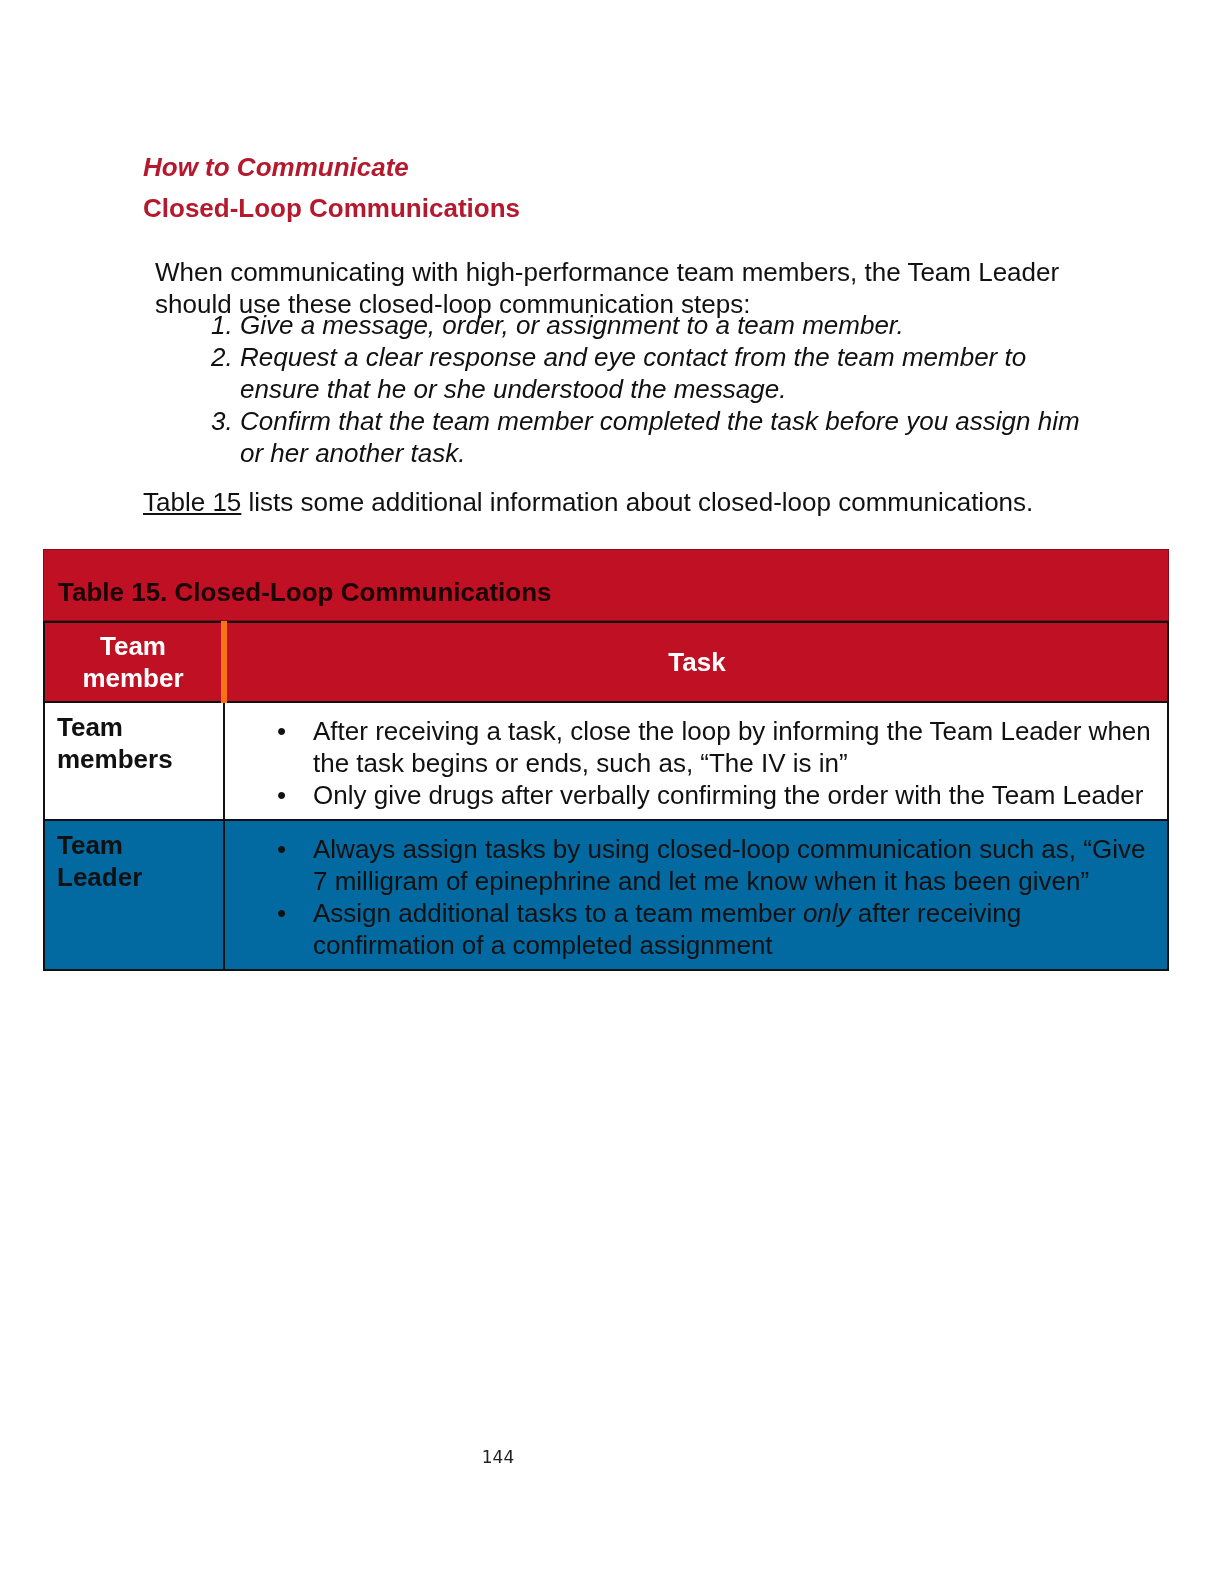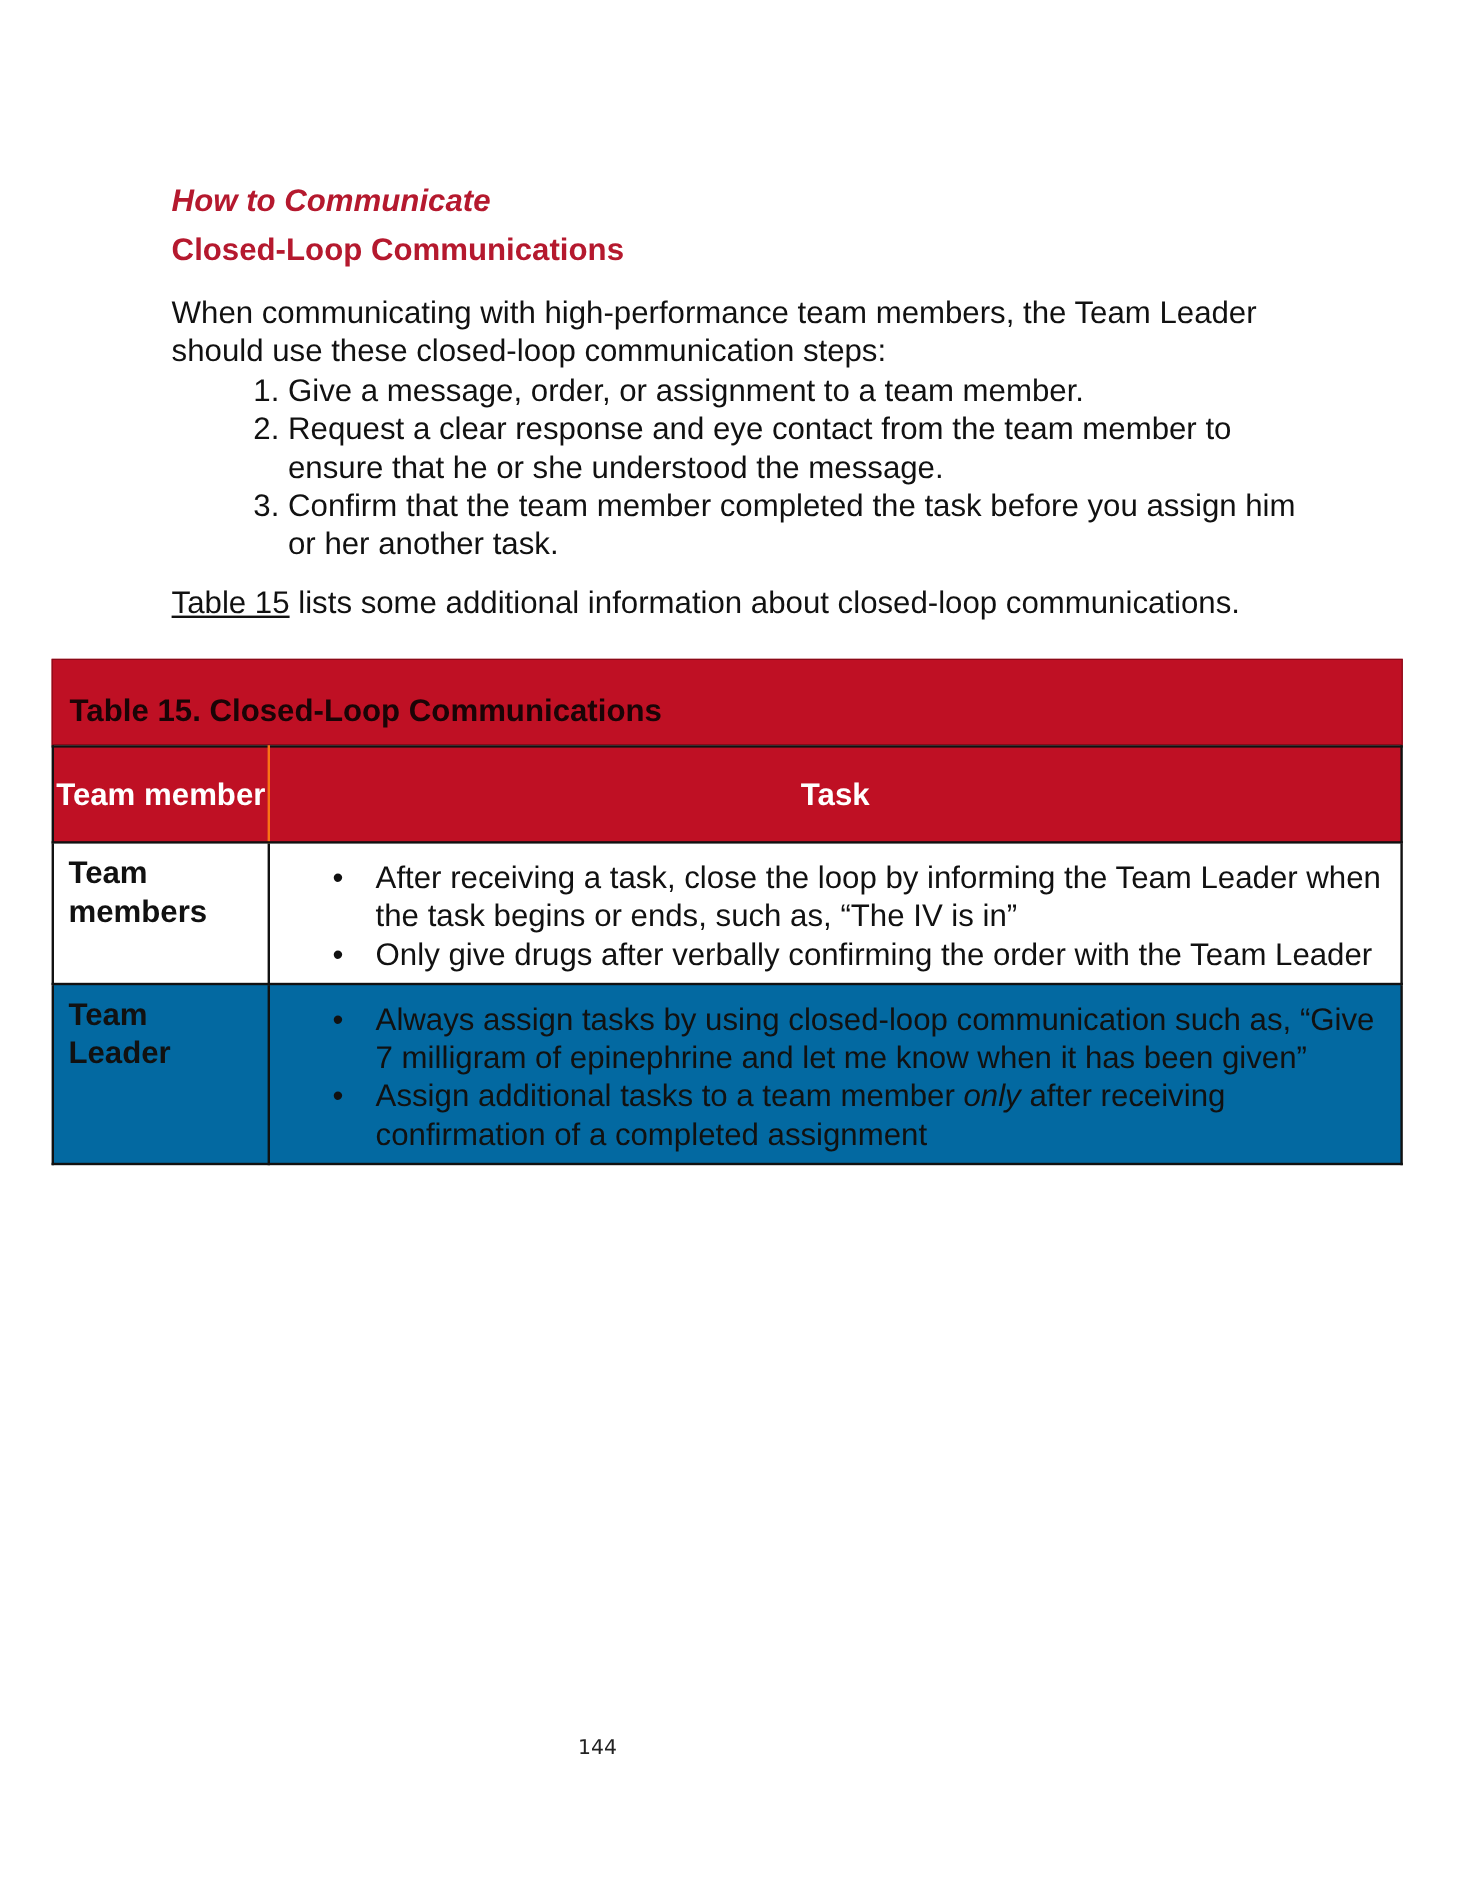--- a/index.html
+++ b/index.html
@@ -1,29 +1,29 @@
 <!DOCTYPE html>
 <html><head>
 <meta charset="utf-8">
 <style>
   html, body { margin: 0; padding: 0; background: #fff; }
   body { width: 1220px; height: 1579px; position: relative; font-family: "Liberation Sans", sans-serif; color: #111; }
   .h-italic { position: absolute; left: 143px; top: 152px; font-size: 26px; font-weight: bold; font-style: italic; color: #b5192e; margin: 0; }
   .h-sub { position: absolute; left: 143px; top: 193px; font-size: 26px; font-weight: bold; color: #b5192e; margin: 0; }
-  .intro { position: absolute; left: 143px; top: 244px; width: 940px; font-size: 26px; line-height: 32px; margin: 0; }
+  .intro { position: absolute; left: 143px; top: 244px; width: 940px; font-size: 26px; line-height: 32px; margin: 12px; }
   ol.steps { position: absolute; left: 200px; top: 309px; margin: 0; padding-left: 40px; font-size: 26px; line-height: 32px; width: 840px; }
-  ol.steps li { padding-left: 0; }
+  ol.steps li { padding-left: 0; font-style: italic; }
   .ref { position: absolute; left: 143px; top: 486px; width: 900px; font-size: 26px; line-height: 32px; margin: 0; }
   .ref .link { text-decoration: underline; }
   .tbl-wrap { position: absolute; left: 43px; top: 549px; width: 1126px; }
   .tbl-title { background: #bf1024; height: 72px; border: 1px solid #8a0a18; box-sizing: border-box; display: flex; align-items: center; padding-left: 14px; font-size: 26px; font-weight: bold; color: #1a0406; padding-top: 14px; }
   table { border-collapse: collapse; width: 1126px; table-layout: fixed; }
   th, td { border: 2px solid #111; vertical-align: top; font-size: 26px; line-height: 32px; }
   th { background: #bf1024; color: #fff; font-weight: bold; text-align: center; vertical-align: middle; height: 76px; }
-  th.first { border-right: 2px solid #f97316; }
+  th.first { border-right: 6px solid #f97316; }
   td.name { font-weight: bold; padding: 8px 12px; }
   td.task { padding: 8px 10px 4px 0; }
   tr.row-alt td { background: #0369a1; }
   ul.tasks { margin: 4px; padding-left: 84px; list-style: none; }
   ul.tasks li { position: relative; }
   ul.tasks li::before { content: "•"; position: absolute; left: -36px; }
   .page-num { position: absolute; left: 0; width: 996px; top: 1447px; text-align: center; font-family: "DejaVu Sans", sans-serif; font-size: 17px; color: #222; }
 </style>
 </head>
 <body>

